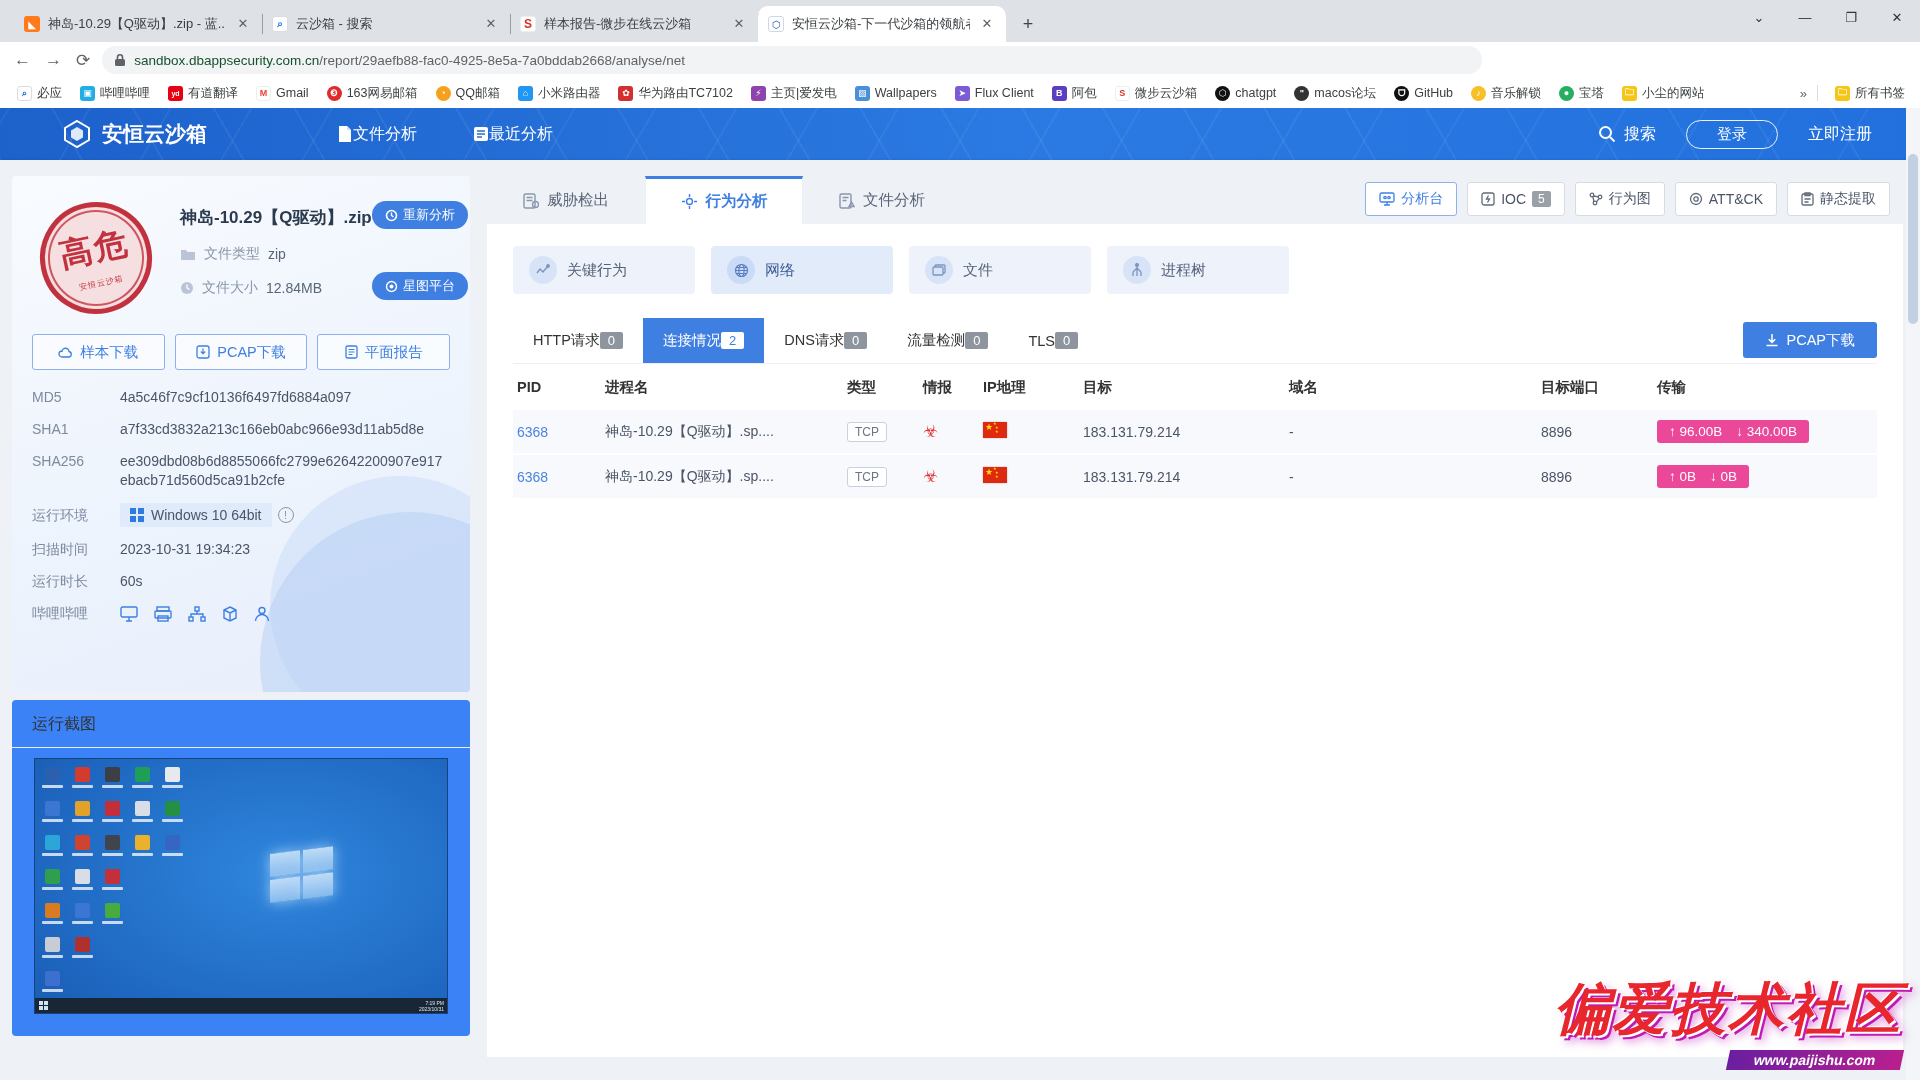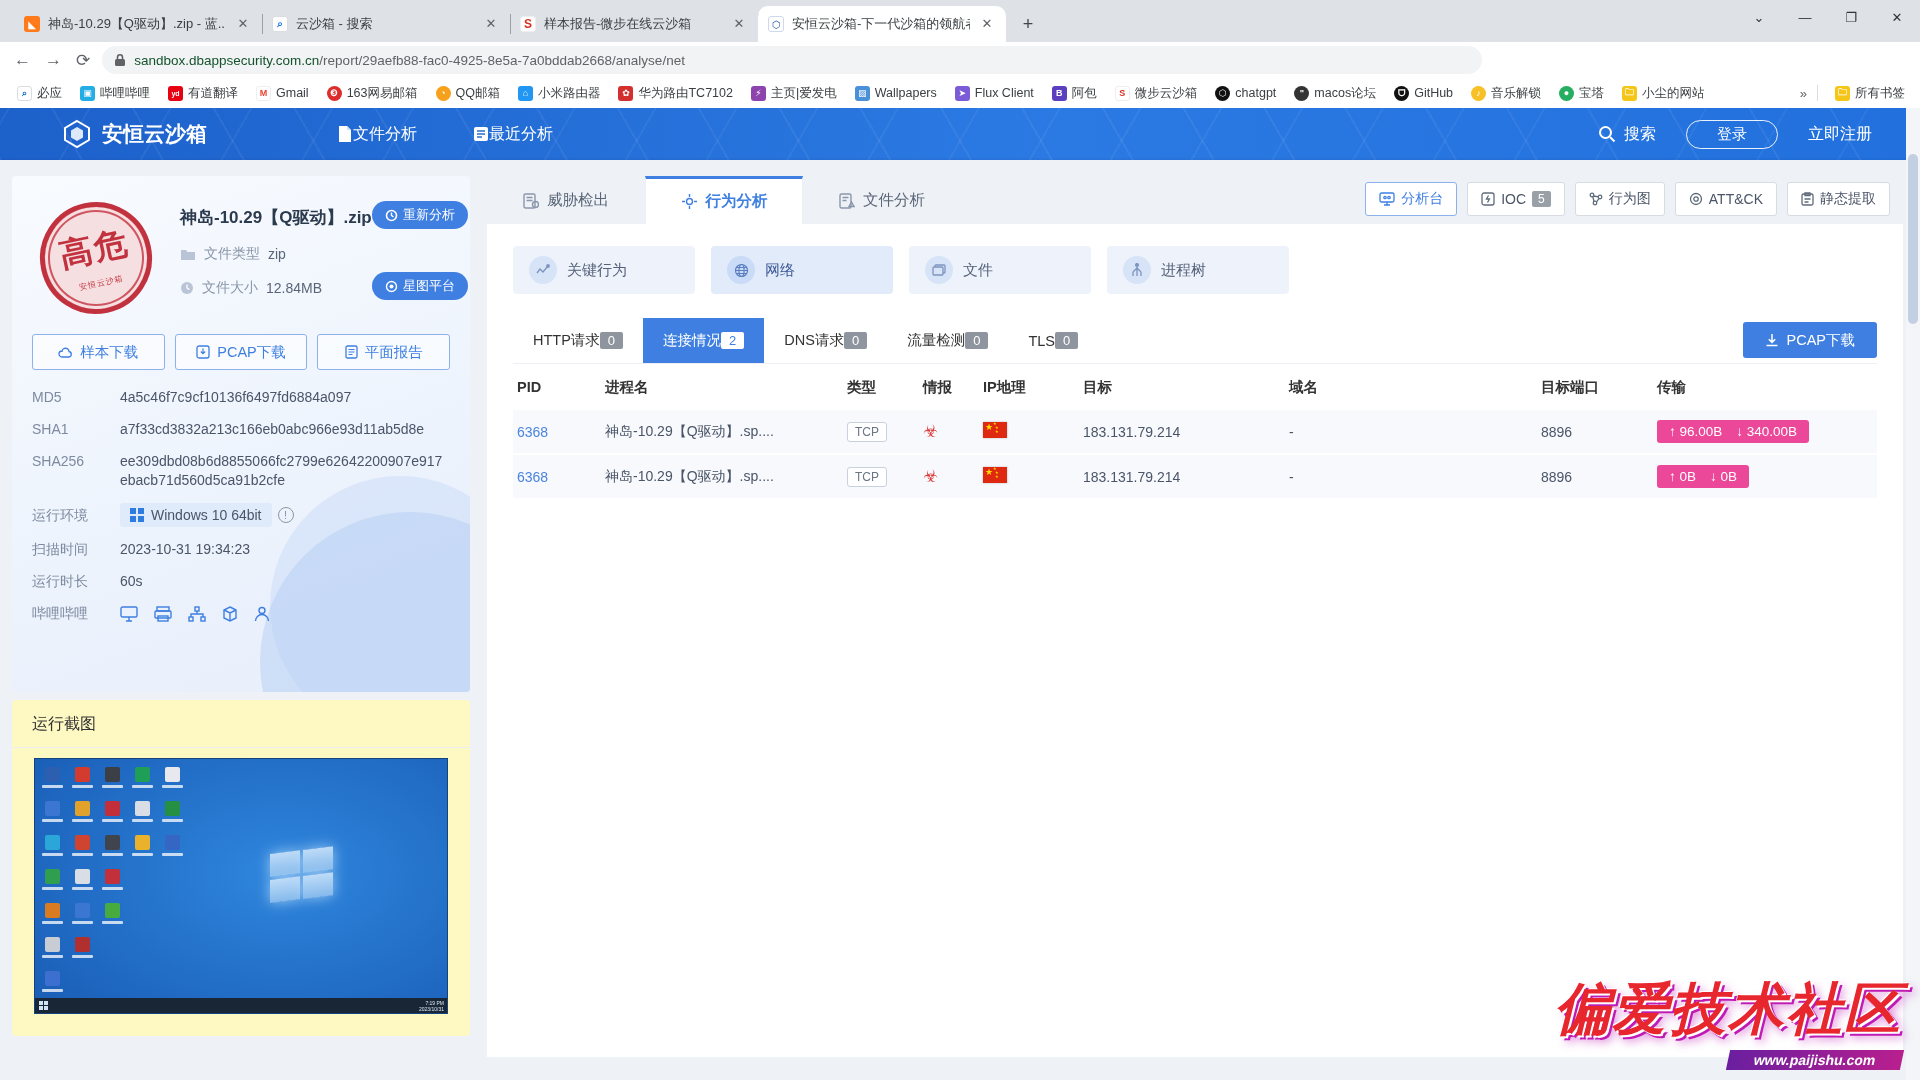--- a/index.html
+++ b/index.html
@@ -69,21 +69,21 @@
   .info-row .k { width:88px; color:#7d8aa0; flex:none; }
   .info-row .v { color:#4a5568; word-break:break-all; width:330px; }
   .env-pill { display:inline-flex; align-items:center; gap:7px; background:#dfeafb; border-radius:3px; padding:3px 10px; color:#4a5568; }
   .winlogo { width:14px; height:14px; display:inline-grid; grid-template-columns:6px 6px; grid-template-rows:6px 6px; gap:1.5px; }
   .winlogo i { background:#2e7ce0; }
   .info-icon { width:16px; height:16px; border:1.5px solid #8a96a8; border-radius:50%; color:#8a96a8; font-size:11px; display:inline-flex; align-items:center; justify-content:center; margin-left:6px; }
   .cfg-icons { display:flex; gap:16px; }
   .cfg-icons svg { stroke:#3e7fe1; }
 
   
-  .shot-card { position:absolute; left:12px; top:700px; width:458px; height:336px; background:#fef9c3; border-radius:4px; }
+  .shot-card { position:absolute; left:12px; top:700px; width:458px; height:336px; background:#3b82f6; border-radius:4px; }
   .shot-title { font-size:16px; color:#333; padding:14px 20px 12px; border-bottom:1px solid #ebeef2; }
   .desktop { position:absolute; left:22px; top:58px; width:414px; height:256px; background:radial-gradient(120% 120% at 60% 45%, #2f86dd 0%, #1d64bd 55%, #114a97 100%); overflow:hidden; border:1px solid #16427e; }
   .dicon { position:absolute; width:15px; height:15px; border-radius:2px; }
   .dicon:after { content:""; position:absolute; left:-3px; top:18px; width:21px; height:3px; background:rgba(255,255,255,.75); border-radius:1px; }
   .win-flag { position:absolute; left:57%; top:36%; width:64px; height:52px; display:grid; grid-template-columns:30px 30px; grid-template-rows:23px 23px; gap:3px; transform:skewY(-7deg); opacity:.9; }
   .win-flag i { background:linear-gradient(180deg,#cfe6fb,#8fc0ef); box-shadow:0 0 14px rgba(200,230,255,.8); }
   .taskbar { position:absolute; left:0; bottom:0; width:100%; height:15px; background:#182636; display:flex; align-items:center; }
   .startbtn { width:9px; height:9px; margin-left:4px; display:grid; grid-template-columns:4px 4px; grid-template-rows:4px 4px; gap:1px; }
   .startbtn i { background:#cfe3f5; }
   .task-clock { position:absolute; right:3px; font-size:5px; color:#dce8f4; text-align:right; line-height:1.2; }

